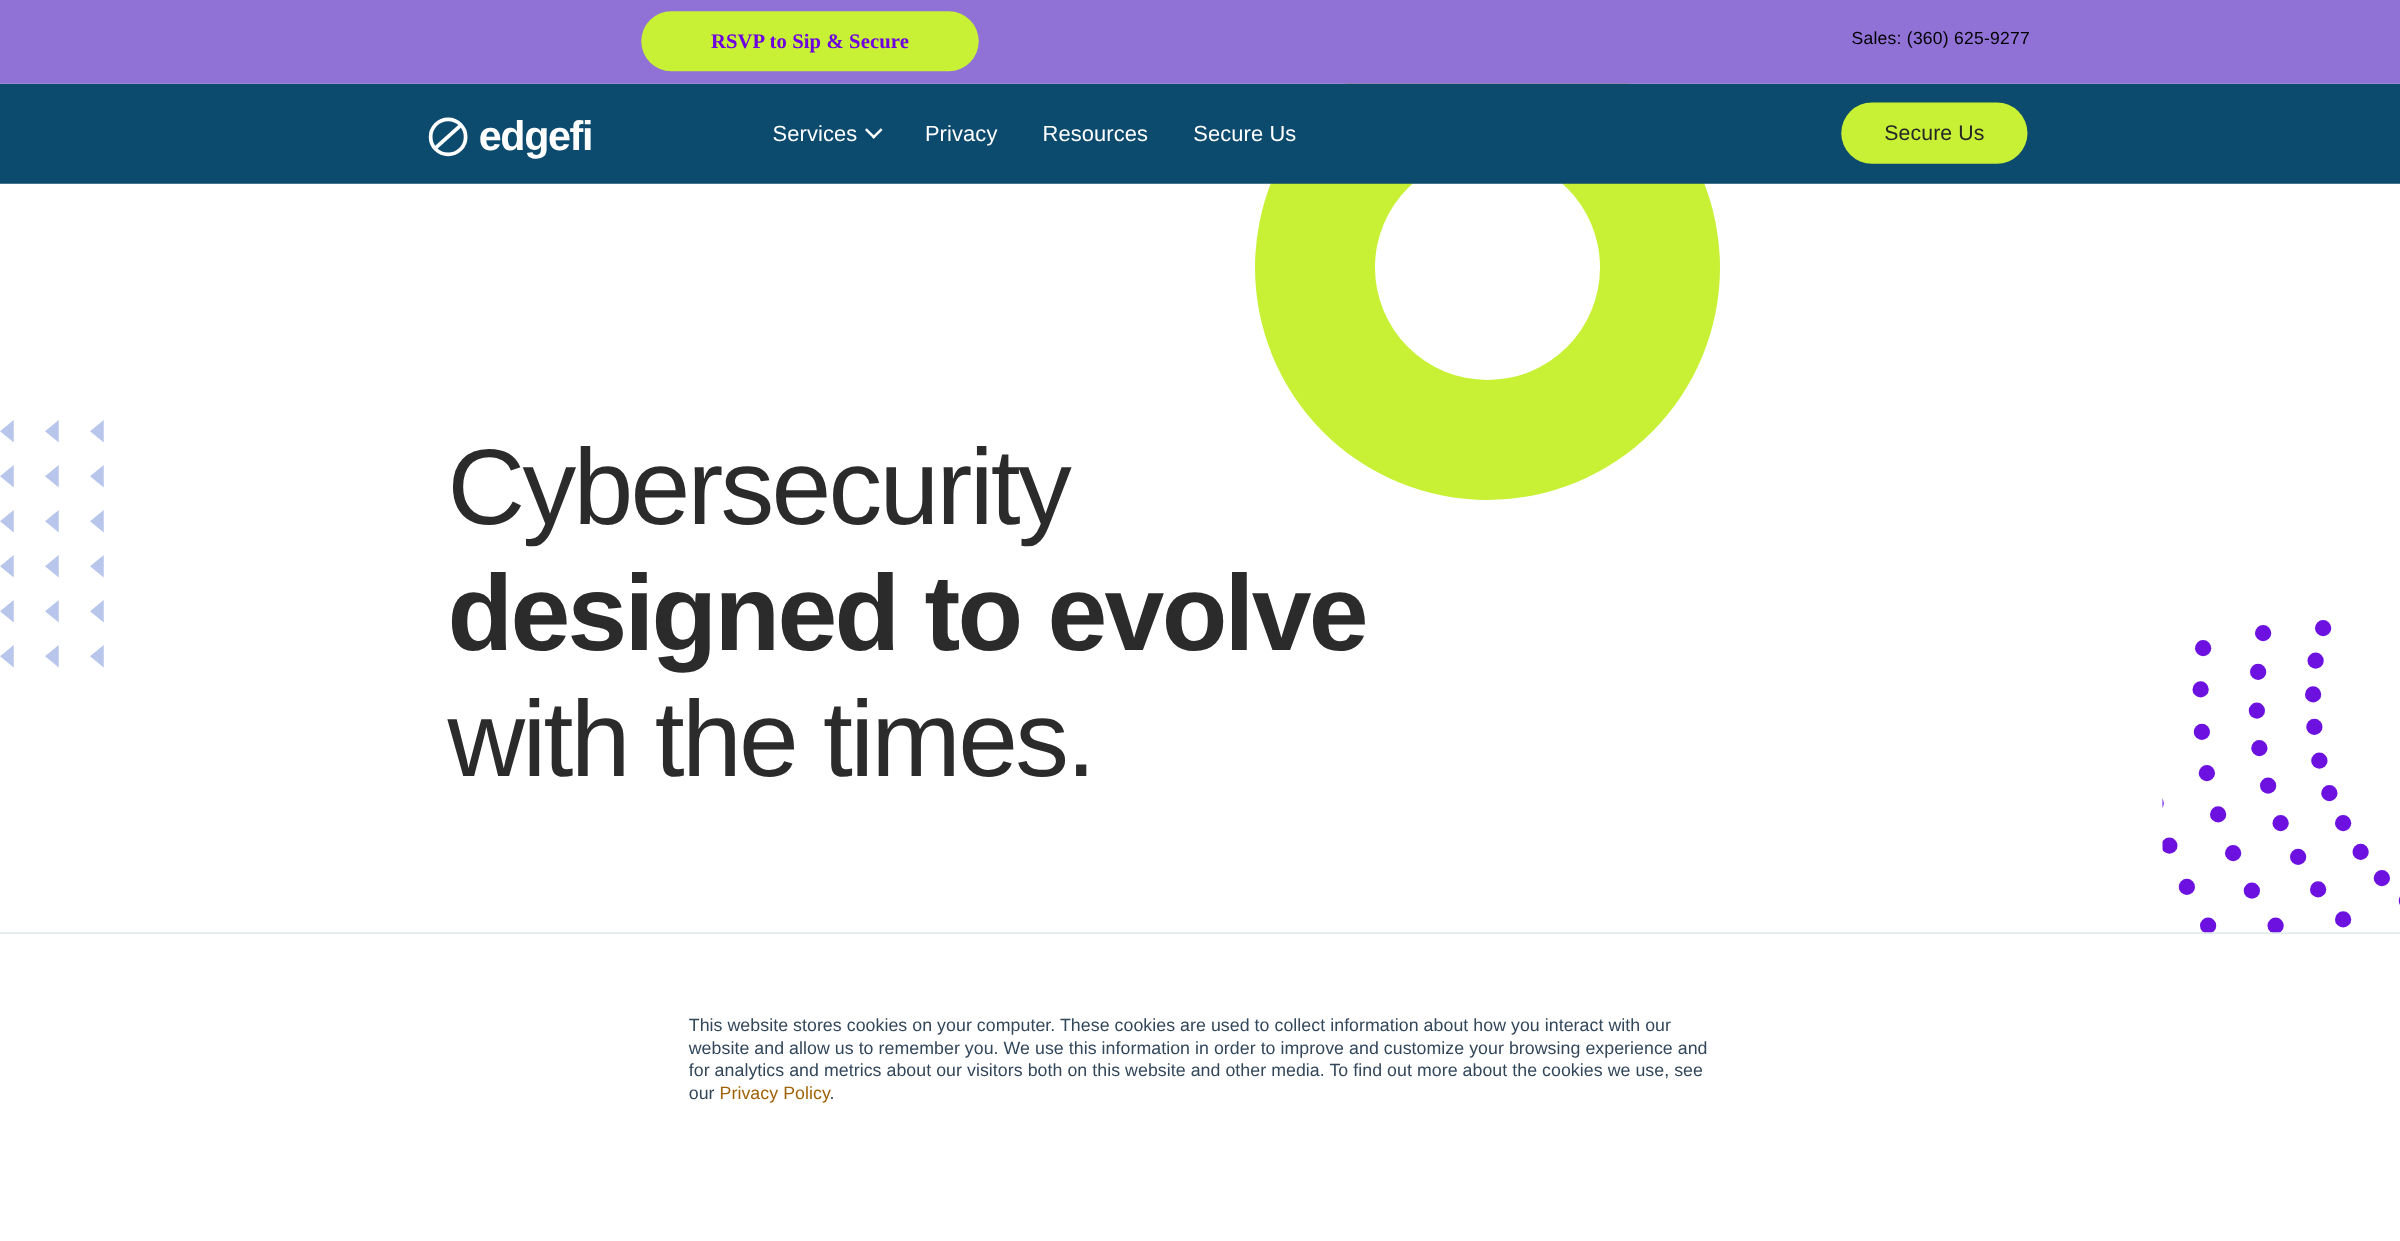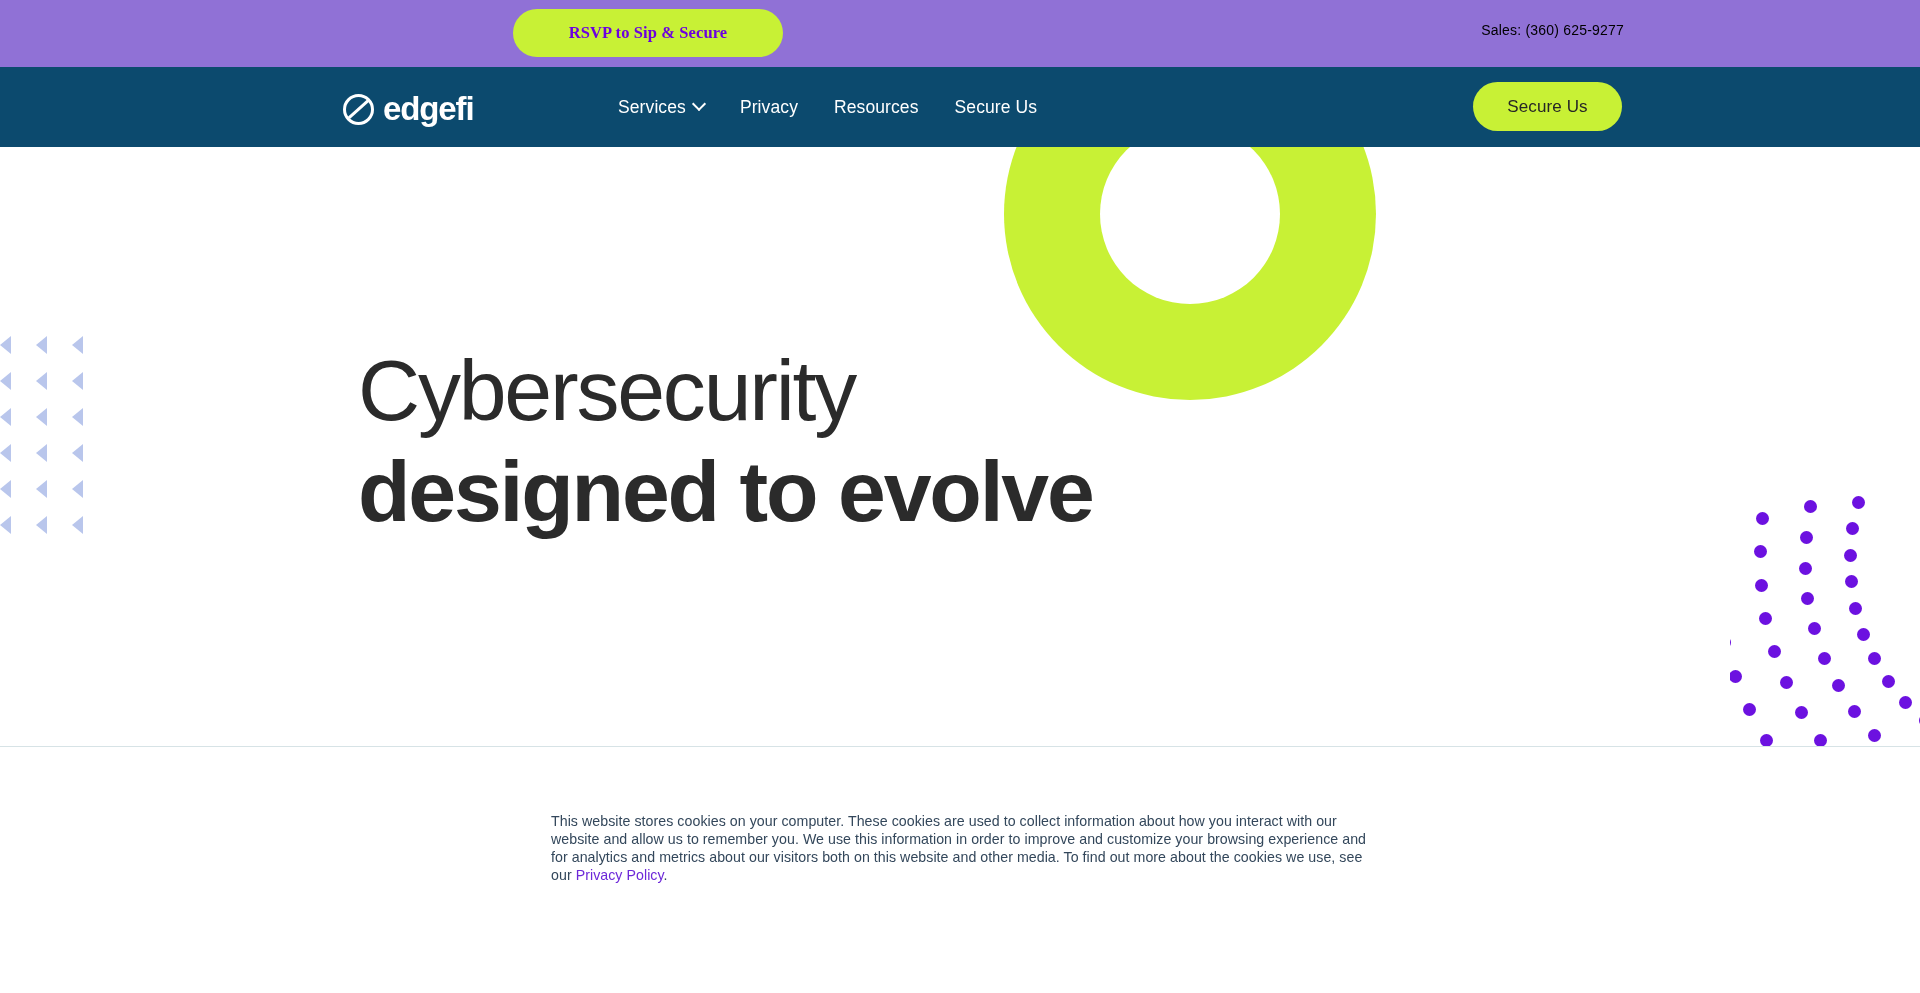--- a/index.html
+++ b/index.html
@@ -243,21 +243,21 @@
     width: 820px;
   }
   .cookie-text {
     color: #33475b;
     font-size: 14.2px;
     line-height: 18px;
     letter-spacing: 0.05px;
   }
   .cookie-text + .cookie-text { margin-top: 18px; }
   .cookie-link {
-    color: #6d28d9;
+    color: #a16207;
     text-decoration: none;
     cursor: pointer;
     margin-top: 36px;
   }
 </style>
 </head>
 <body>
 
 <div id="page">
 
@@ -378,20 +378,21 @@
       <span class="dot" style="left: 29.6542px; top: 294.275px; background: rgb(108, 17, 224);"></span>
       <span class="dot" style="left: 12.5414px; top: 262.932px; background: rgb(108, 17, 224);"></span>
       <span class="dot" style="left: -1.23962px; top: 229.987px; background: rgb(108, 17, 224);"></span>
       <span class="dot" style="left: -11.5413px; top: 195.794px; background: rgb(108, 17, 224);"></span>
     </div>
 
   <div class="hero">
     <h1>
       <span class="ln1">Cybersecurity</span><br>
       <span class="ln2">designed to evolve</span><br>
+      <span class="ln3">with the times.</span>
     </h1>
   </div>
 
   <div class="cookie-banner">
     <div class="cookie-inner">
       <p class="cookie-text"><span>This website stores cookies on your computer. These cookies are used to collect information about how you interact with our website and allow us to remember you. We use this information in order to improve and customize your browsing experience and for analytics and metrics about our visitors both on this website and other media. To find out more about the cookies we use, see our </span><a class="cookie-link" href="#">Privacy Policy</a><span>.</span></p>
     </div>
 
   </div>
 

